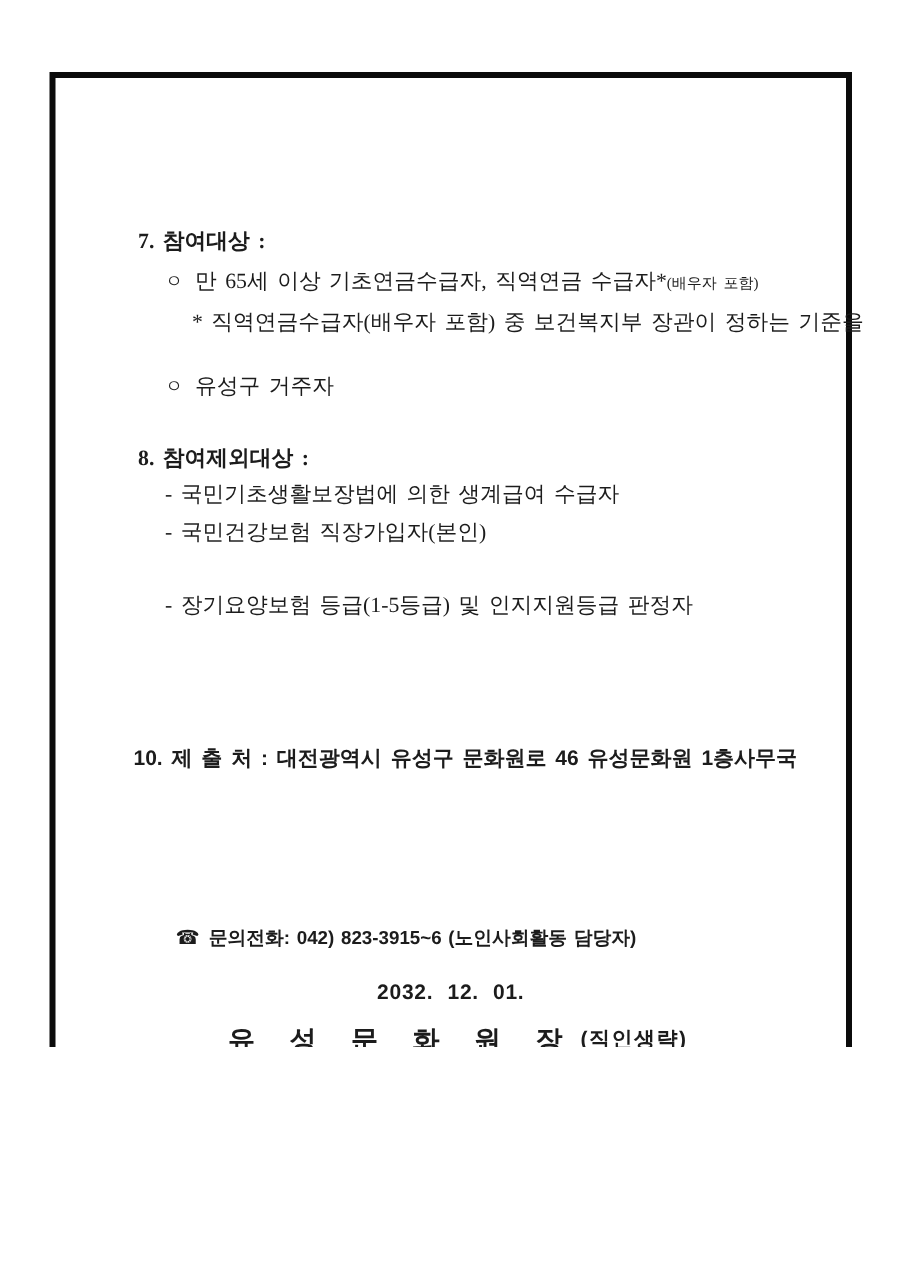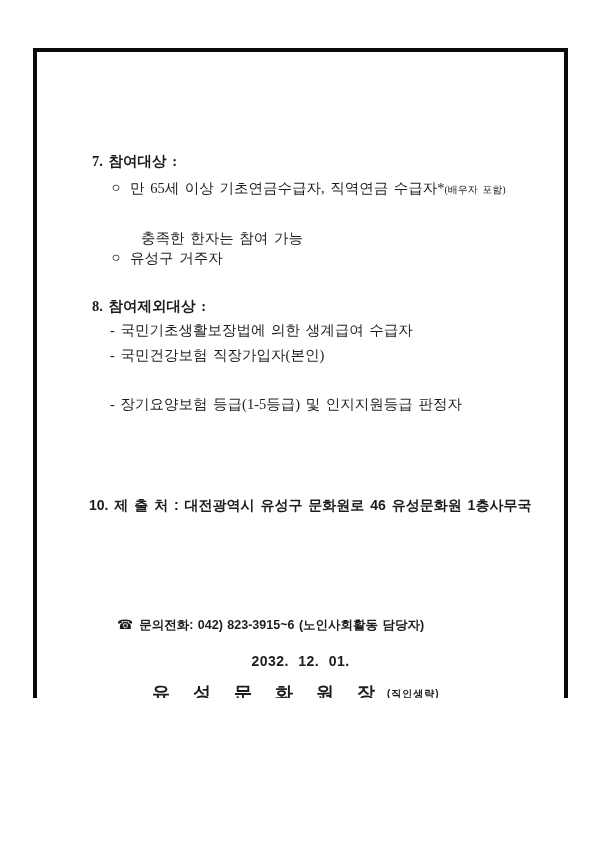--- a/index.html
+++ b/index.html
@@ -57,40 +57,40 @@
     font-size: 14px;
     word-spacing: 5px;
     letter-spacing: 0.5px;
   }
   .signature-name {
     font-size: 18px;
     letter-spacing: 8px;
     word-spacing: 2px;
   }
   .signature-note {
-    font-size: 10px;
+    font-size: 14px;
     letter-spacing: 1px;
     margin-left: 4px;
     vertical-align: 2px;
   }
 </style>
 </head>
 <body>
 
 <div class="page">
   <div class="frame"></div>
 
   <div class="line bold" style="left:92px; top:153px;">7. 참여대상 :</div>
 
   <div class="line" style="left:110px; top:180px;">
     <span class="bullet-marker">ㅇ</span><span>만 65세 이상 기초연금수급자, 직역연금 수급자*</span><span class="small-note">(배우자 포함)</span>
   </div>
 
+  <div class="line" style="left:128px; top:207px;">* 직역연금수급자(배우자 포함) 중 보건복지부 장관이 정하는 기준을</div>
 
-  <div class="line" style="left:141px; top:230px;">충족한 한자는 참여 가능</div>
 
   <div class="line" style="left:110px; top:250px;">
     <span class="bullet-marker">ㅇ</span><span>유성구 거주자</span>
   </div>
 
   <div class="line bold" style="left:92px; top:298px;">8. 참여제외대상 :</div>
 
   <div class="line" style="left:110px; top:322px;">- 국민기초생활보장법에 의한 생계급여 수급자</div>
 
   <div class="line" style="left:110px; top:347px;">- 국민건강보험 직장가입자(본인)</div>

